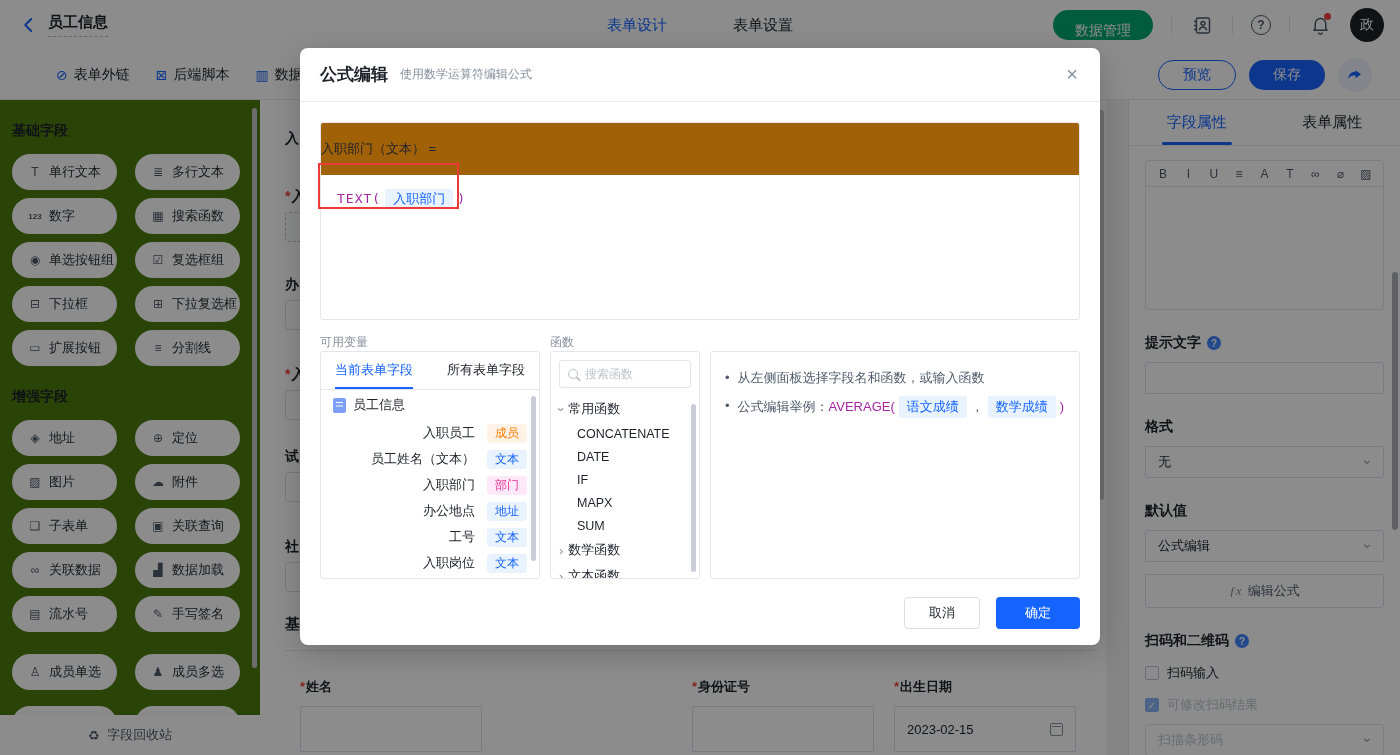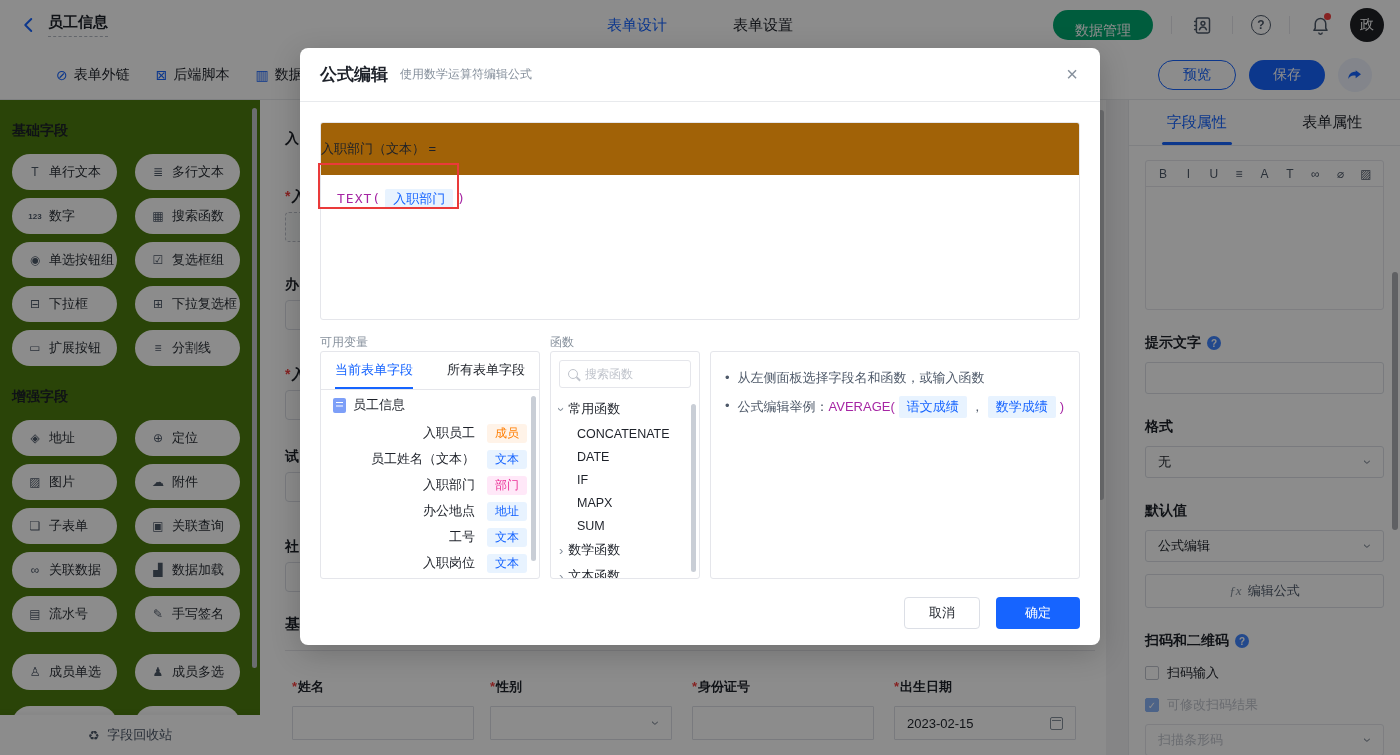--- a/index.html
+++ b/index.html
@@ -52,21 +52,21 @@
   .canvas { position:absolute; left:260px; top:100px; width:846px; height:655px; background:#fff; overflow:hidden; }
   .pf-label { position:absolute; left:25px; font-size:14px; font-weight:700; color:#1d2129; white-space:nowrap; }
   .pf-label .req { color:#f53f3f; margin-right:1px; }
   .pf-box { position:absolute; left:25px; width:130px; height:30px; border:1px solid #dcdfe6; border-radius:4px; background:#fff; }
   .pf-box.dashed { border:1px dashed #c0c4cc; background:#fafbfc; }
   .pf-heading { position:absolute; left:25px; font-size:15px; font-weight:700; color:#1d2129; }
   .form-divider { position:absolute; left:25px; top:550px; width:810px; height:1px; background:#e5e6eb; }
   .bf-col { position:absolute; top:578px; width:182px; }
   .bf-label { font-size:13px; font-weight:700; color:#1d2129; }
   .bf-label .req { color:#f53f3f; margin-right:1px; }
-  .bf-box { margin-top:10px; height:34px; border:1px solid #dcdfe6; border-radius:1px; background:#fff; display:flex; align-items:center; padding:8px 12px; justify-content:space-between; color:#1d2129; font-size:13px; }
+  .bf-box { margin-top:10px; height:46px; border:1px solid #dcdfe6; border-radius:1px; background:#fff; display:flex; align-items:center; padding:8px 12px; justify-content:space-between; color:#1d2129; font-size:13px; }
   .chev { display:inline-block; color:#86909c; font-size:14px; transform:rotate(90deg); line-height:1; }
   .cal { width:13px; height:13px; border:1.5px solid #86909c; border-radius:2px; position:relative; flex:none; }
   .cal::before { content:''; position:absolute; left:1px; right:1px; top:2px; height:1.5px; background:#86909c; }
   .canvas-scroll { position:absolute; left:838px; top:10px; width:6px; height:390px; background:#c6c8cc; border-radius:3px; }
 
   
   .props { position:absolute; left:1128px; top:100px; width:272px; height:655px; background:#fff; border-left:1px solid #e8eaed; }
   .props-tabs { height:46px; border-bottom:1px solid #e8eaed; display:flex; }
   .ptab { flex:1; display:flex; align-items:center; justify-content:center; font-size:15px; color:#1d2129; cursor:pointer; position:relative; }
   .ptab.active { color:#1664ff; }
@@ -334,30 +334,23 @@
         <div class="pf-label" style="top: 266px;"><span class="req">*</span><span>入</span></div>
         <div class="pf-box" style="top: 290px;"></div>
         <div class="pf-label" style="top: 348px;"><span>试</span></div>
         <div class="pf-box" style="top: 372px;"></div>
         <div class="pf-label" style="top: 438px;"><span>社</span></div>
         <div class="pf-box" style="top: 462px;"></div>
         <div class="pf-heading" style="top: 515px;">基</div>
       </div>
     <div class="form-divider"></div>
 
-    <div class="bf-col" style="left:32px">
+    <div class="bf-col" style="left:40px">
       <div class="bf-label"><span class="req">*</span><span>姓名</span></div>
       <div class="bf-box"></div>
-    </div>
-    <div class="bf-col" style="left:230px">
-      <div class="bf-label"><span class="req">*</span><span>性别</span></div>
-      <div class="bf-box">
-          <span></span>
-          <span class="chev">›</span>
-        </div>
     </div>
     <div class="bf-col" style="left:432px">
       <div class="bf-label"><span class="req">*</span><span>身份证号</span></div>
       <div class="bf-box"></div>
     </div>
     <div class="bf-col" style="left:634px">
       <div class="bf-label"><span class="req">*</span><span>出生日期</span></div>
       <div class="bf-box">
           <span>2023-02-15</span>
           <span class="cal"></span>

